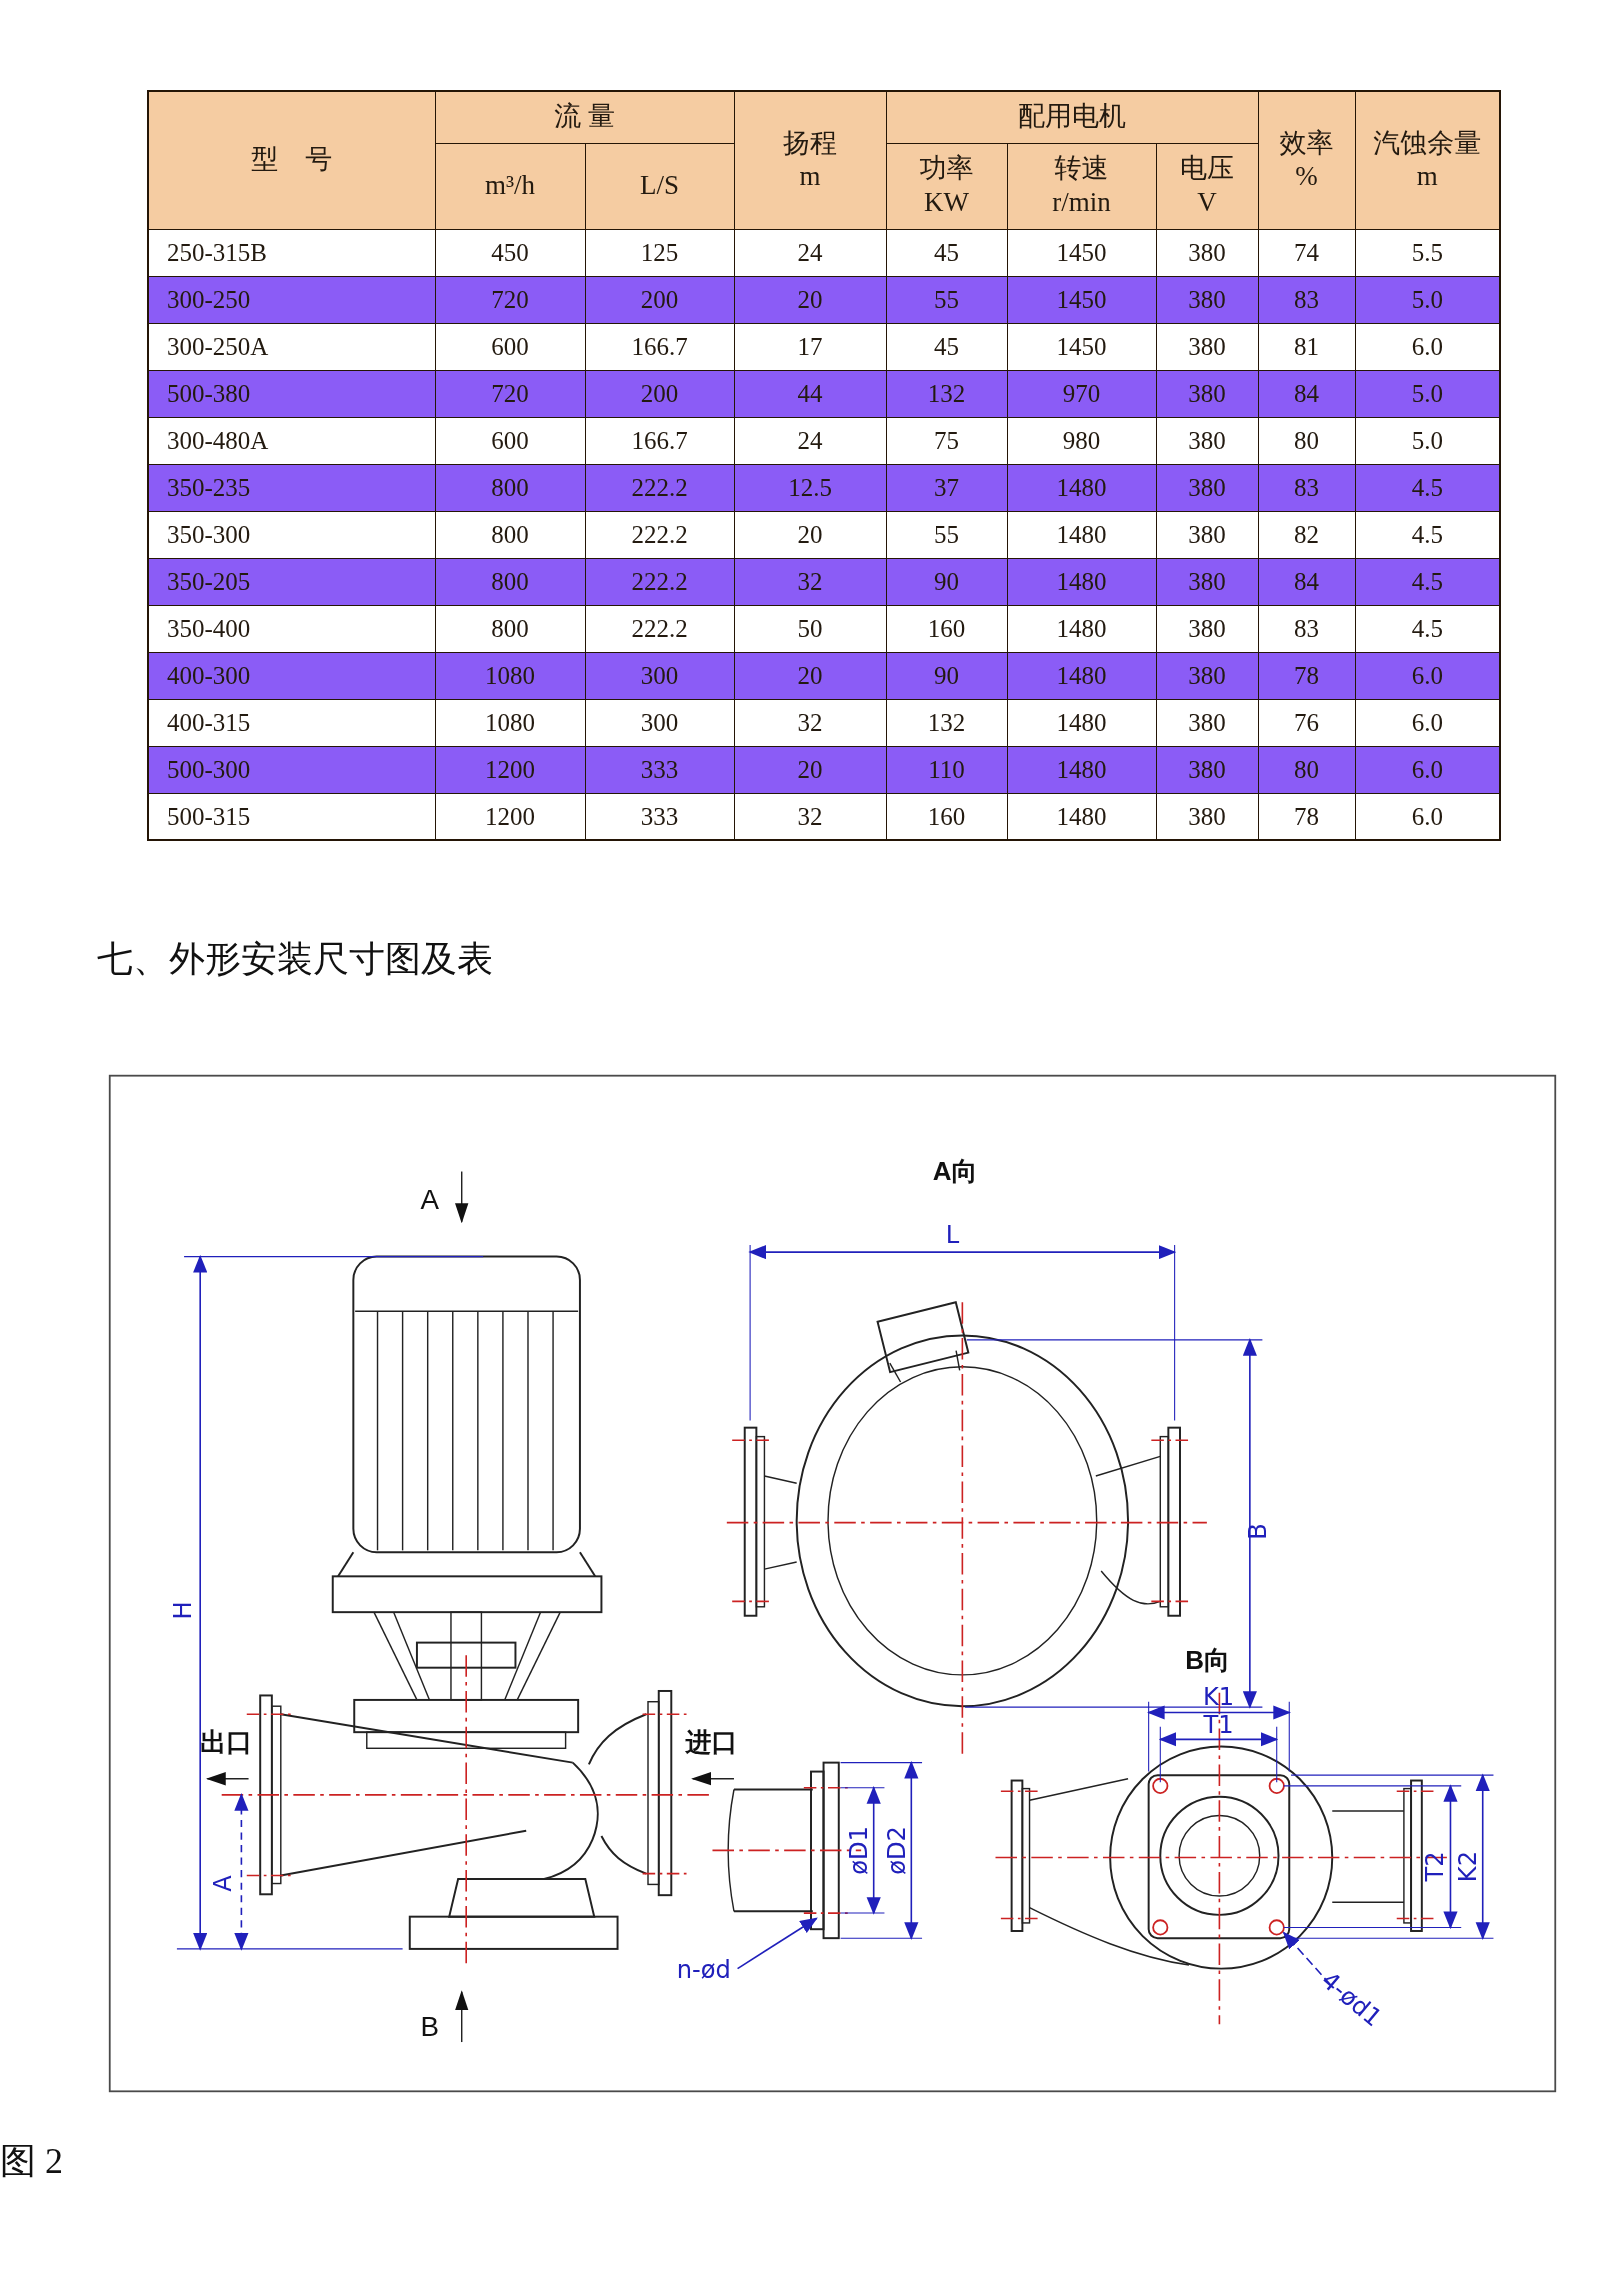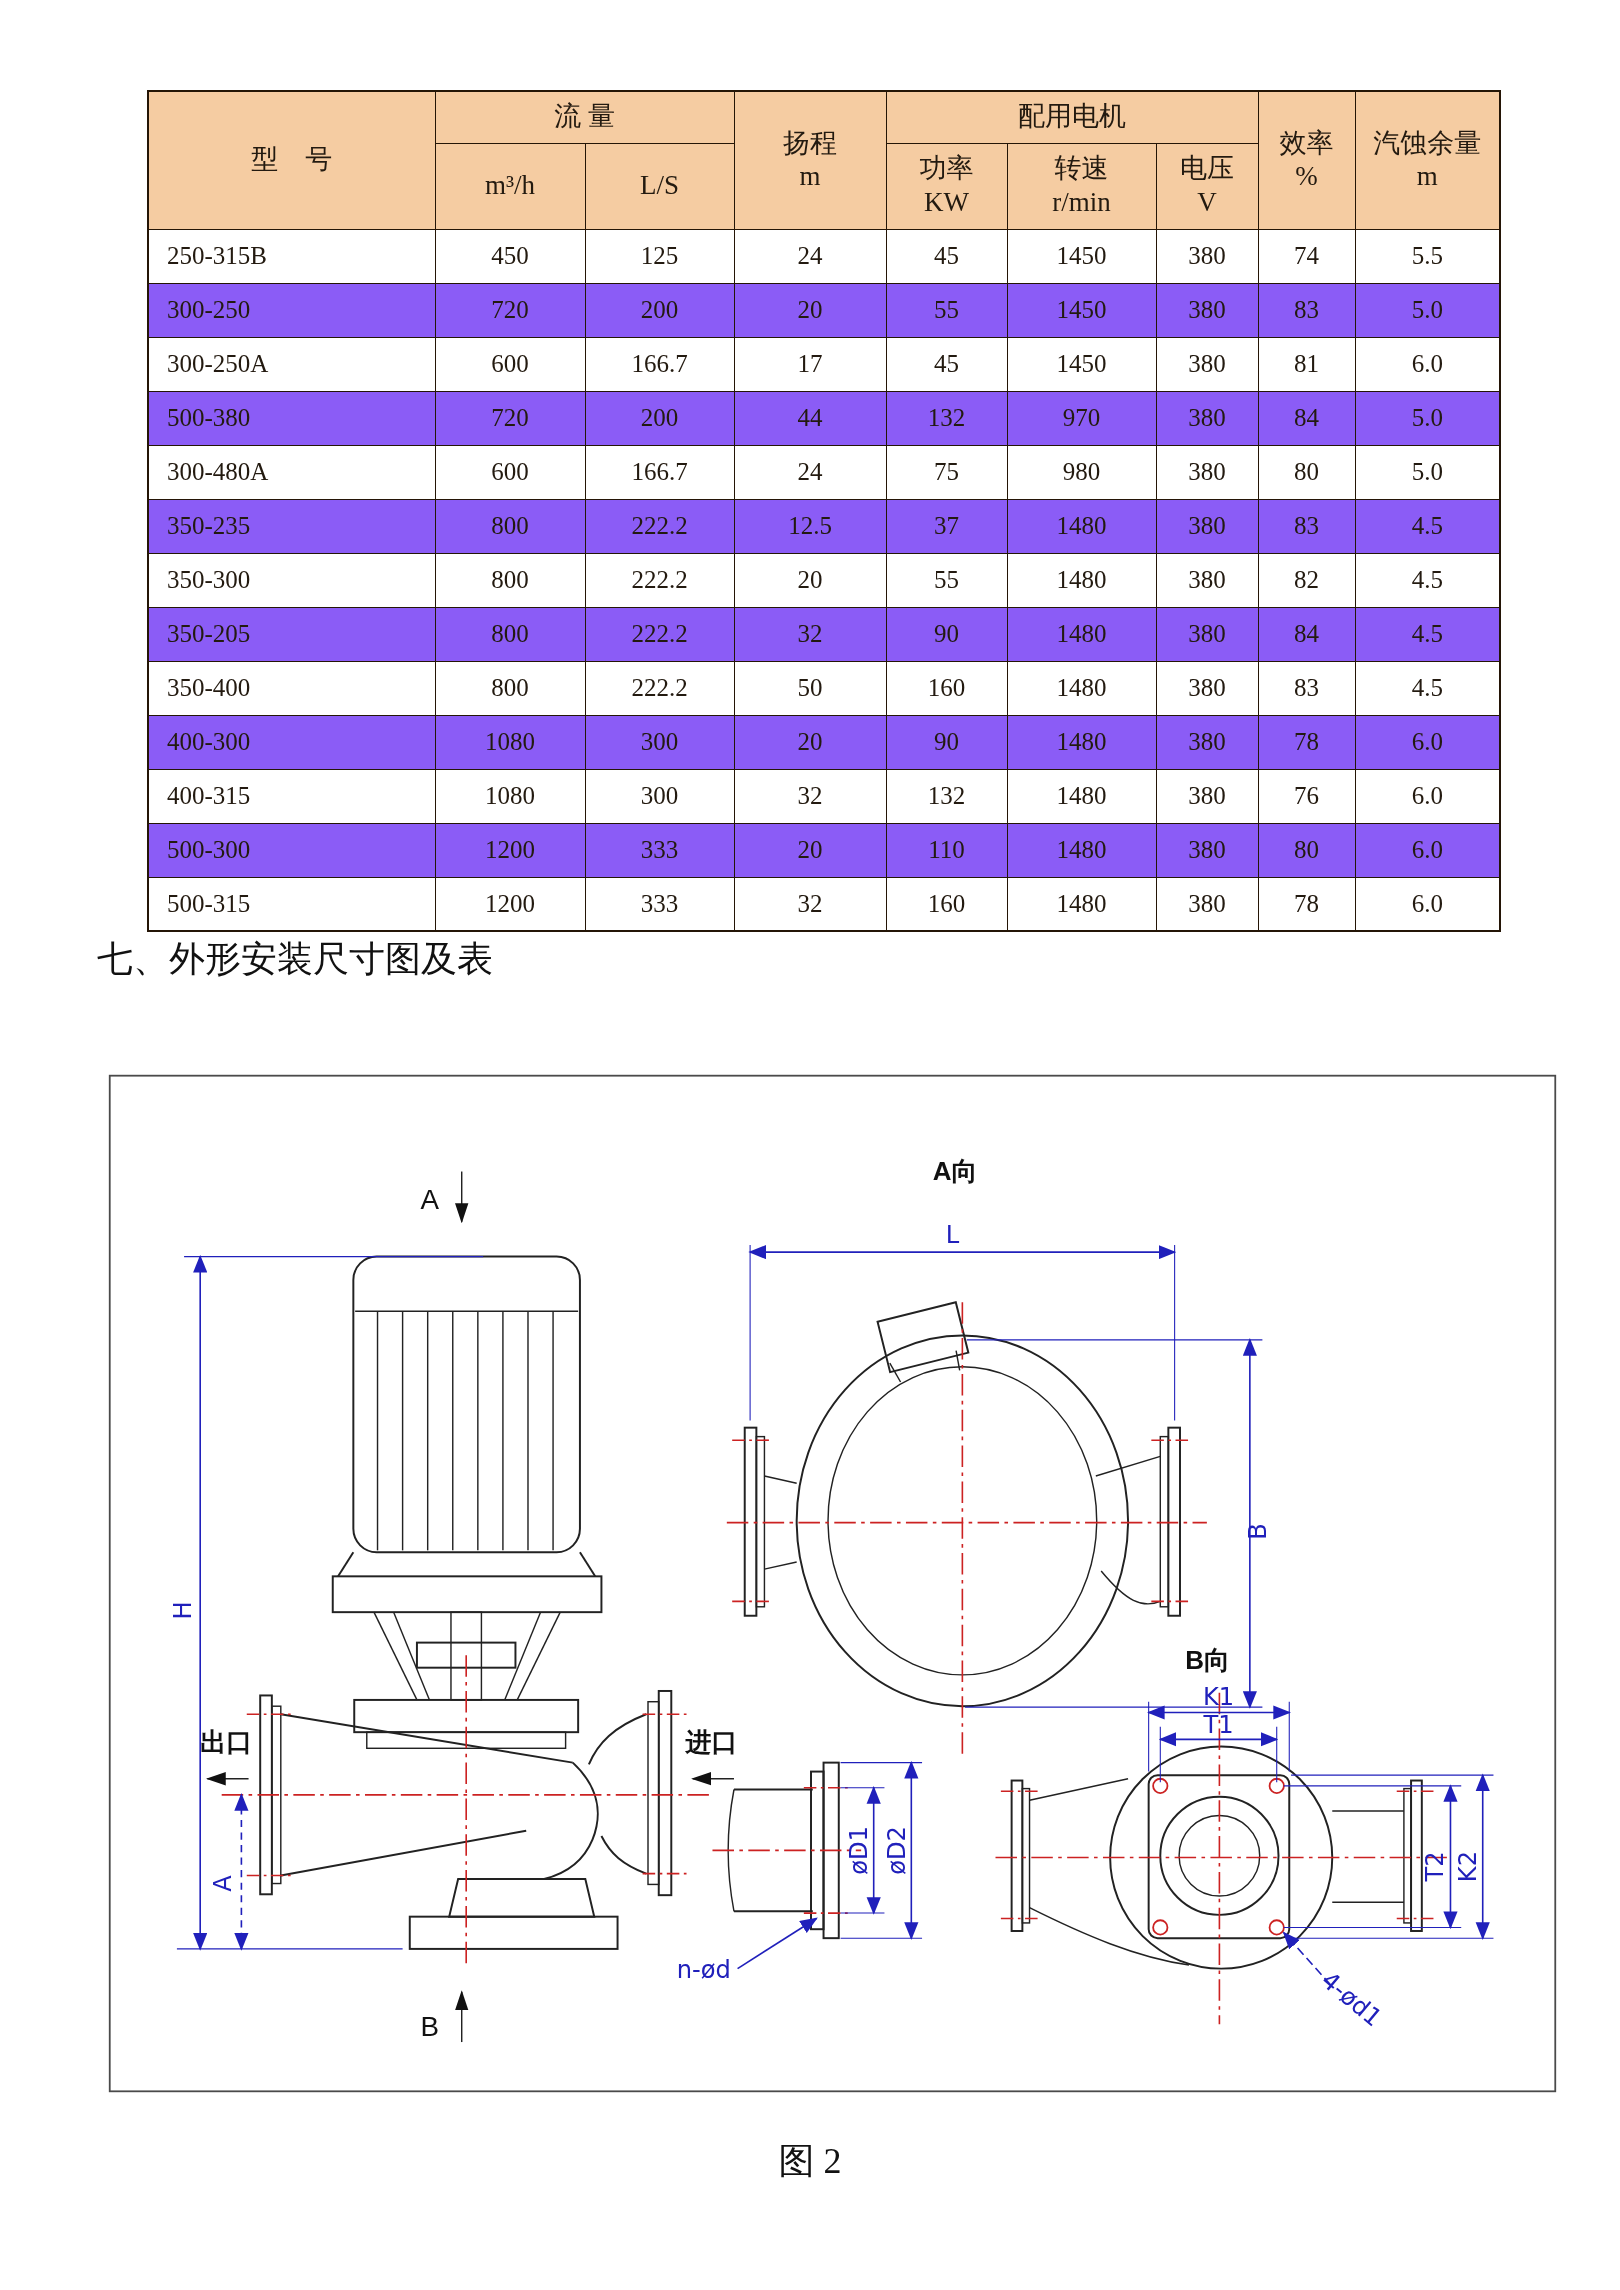--- a/index.html
+++ b/index.html
@@ -6,29 +6,29 @@
   .page{position:relative;width:1620px;height:2291px;background:#ffffff;overflow:hidden;
         font-family:"Liberation Serif", serif;color:#231a10;}
   
   .spec-table{position:absolute;left:147px;top:90px;width:1351px;border-collapse:collapse;
               table-layout:fixed;border:2.7px solid #241506;}
   .spec-table th,.spec-table td{border:1.8px solid #241506;text-align:center;vertical-align:middle;
               font-size:25px;line-height:1.25;padding:0;overflow:hidden;}
   .spec-table th{font-weight:normal;background:#F5CCA2;font-size:27px;}
   .spec-table tr.h1{height:52px;}
   .spec-table tr.h2{height:86px;}
-  .spec-table tbody tr{height:54px;}
+  .spec-table tbody tr{height:47px;}
   .spec-table tbody tr.peach td{background:#8b5cf6;}
   .spec-table tbody tr.white td{background:#ffffff;}
   .spec-table tbody td:first-child{text-align:left;padding-left:18px;}
   .spec-table .l{display:block;}
   
   .section-heading{position:absolute;left:97px;top:935px;font-family:"Liberation Sans",sans-serif;
         font-weight:normal;font-size:36px;color:#111;}
-  .figure-caption{position:absolute;left:0;top:2137px;width:1620px;text-align:center;
+  .figure-caption{position:absolute;left:0;top:2137px;width:1620px;text-align:left;
         font-size:36px;color:#111;}
   
   .drawing-wrap{position:absolute;left:107px;top:1073px;width:1451px;height:1021px;}
   svg{display:block;}
   .ln{stroke:#222;stroke-width:2.2;fill:none;}
   .lt{stroke:#222;stroke-width:1.6;fill:none;}
   .dim{stroke:#2020BB;stroke-width:1.8;fill:none;}
   .ext{stroke:#2020BB;stroke-width:1.2;fill:none;}
   .cl{stroke:#CC2222;stroke-width:1.8;fill:none;stroke-dasharray:24 6 4 6;}
   .clt{stroke:#CC2222;stroke-width:1.8;fill:none;stroke-dasharray:14 5 3 5;}

